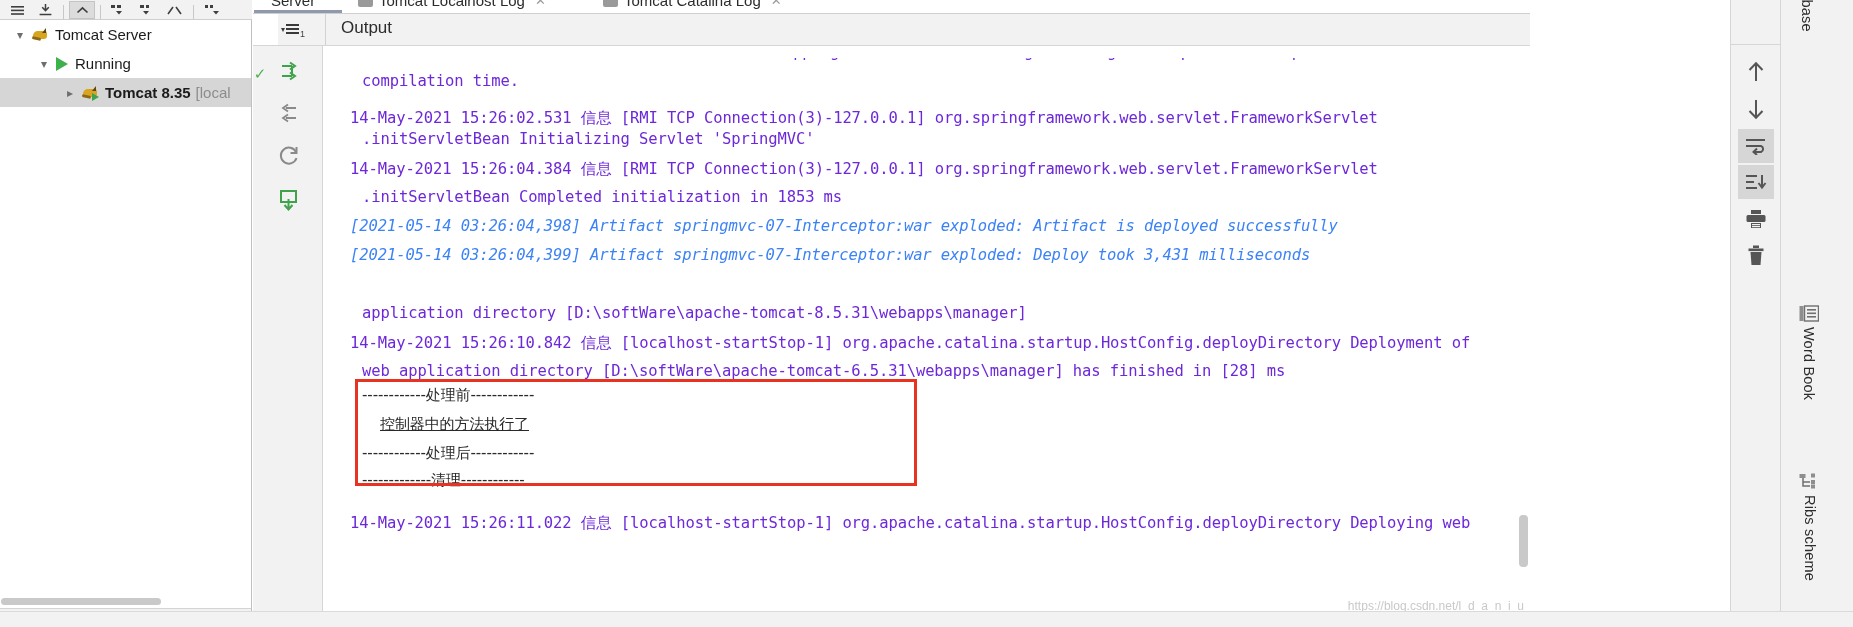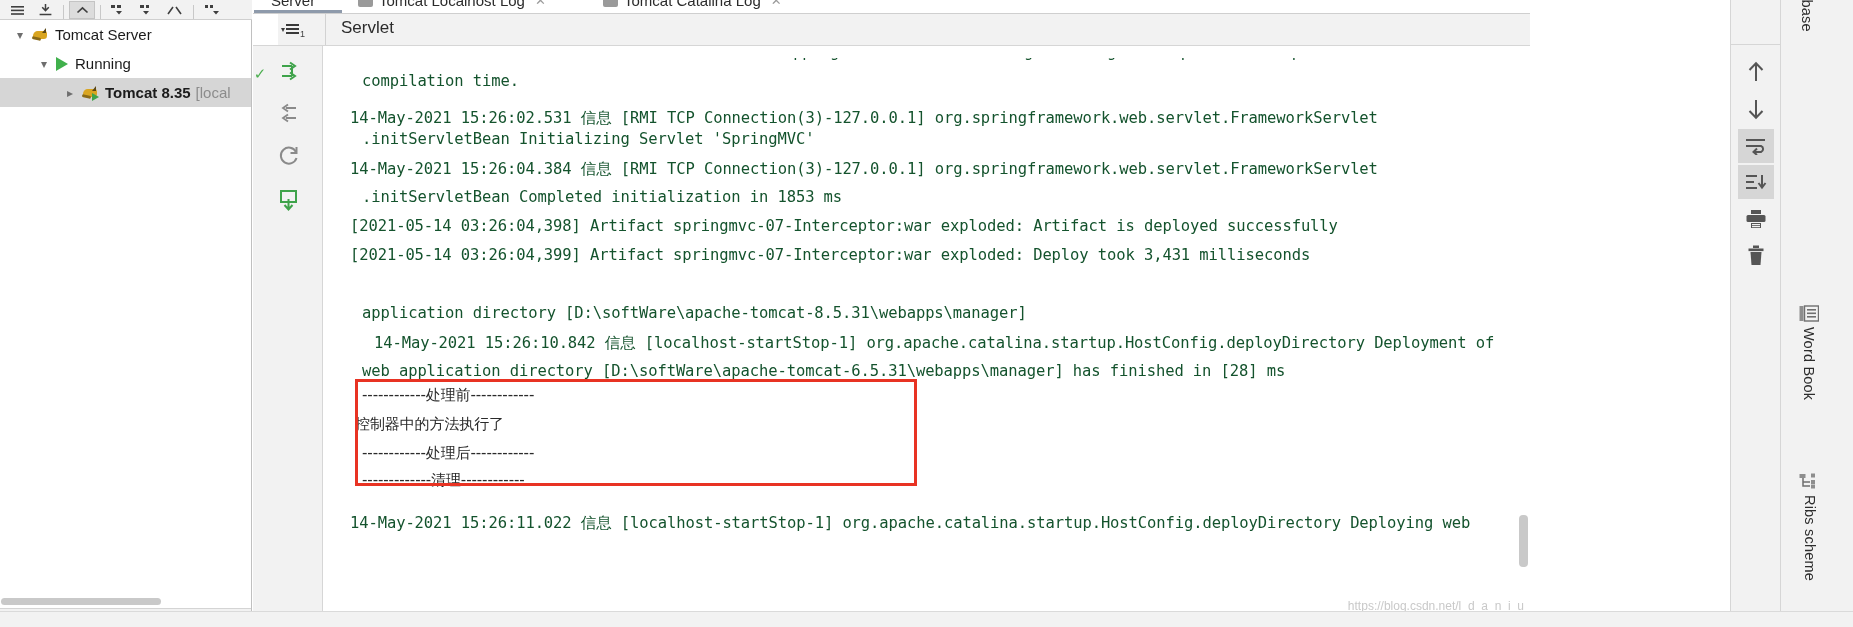--- a/index.html
+++ b/index.html
@@ -242,22 +242,22 @@
     overflow: hidden;
   }
   .line {
     position: absolute;
     left: 26px;
     white-space: pre;
     font-family: "DejaVu Sans Mono", "Liberation Mono", monospace;
     font-size: 15.5px;
     letter-spacing: -0.1px;
   }
-  .line.red  { color: #14532d; }
-  .line.dark { color: #14532d; }
+  .line.red  { color: #6d28d9; }
+  .line.dark { color: #3b82f6; font-style: italic; }
   .line.cn   { color: #2a2a2a; font-family: "DejaVu Sans", sans-serif; font-size: 15px; font-style: normal;}
   .clip-top {
     position: absolute;
     left: 0; top: 0; width: 1206px; height: 12px;
     background: #ffffff;
   }
   .clip-bottom {
     position: absolute;
     left: 0; bottom: 0; width: 1206px; height: 8px;
     background: #ffffff;
@@ -459,21 +459,21 @@
       <div id="collapse-ctl">
         <span class="carat">▾</span>
         <span class="lines">
             <i></i>
             <i></i>
             <i></i>
           </span>
         <span class="sub">1</span>
       </div>
       <div id="outputbar-sep"></div>
-      <div id="output-title">Servlet</div>
+      <div id="output-title">Output</div>
     </div>
 
     <div id="gutter">
       <div id="green-check">✓</div>
       <div class="gicon" style="top:8px">
         <svg width="22" height="22" viewBox="0 0 22 22">
           <path d="M4 6 H14 M4 16 H14" stroke="#3fa34b" stroke-width="2" fill="none"></path>
           <path d="M12 2.5 L17 6 L12 9.5" stroke="#3fa34b" stroke-width="2" fill="none"></path>
           <path d="M12 12.5 L17 16 L12 19.5" stroke="#3fa34b" stroke-width="2" fill="none"></path>
           <path d="M14 6 L14 16" stroke="#3fa34b" stroke-width="2" fill="none"></path>
@@ -503,24 +503,24 @@
     <div id="console">
       <div class="line red" style="top:-3px;">were scanned but no TLDs were found in them. Skipping unneeded JARs during scanning can improve startup time and JSP</div>
       <div class="line red" style="top:26px; left:38px;">compilation time.</div>
       <div class="line red" style="top:62px;">14-May-2021 15:26:02.531 信息 [RMI TCP Connection(3)-127.0.0.1] org.springframework.web.servlet.FrameworkServlet</div>
       <div class="line red" style="top:84px; left:38px;">.initServletBean Initializing Servlet 'SpringMVC'</div>
       <div class="line red" style="top:113px;">14-May-2021 15:26:04.384 信息 [RMI TCP Connection(3)-127.0.0.1] org.springframework.web.servlet.FrameworkServlet</div>
       <div class="line red" style="top:142px; left:38px;">.initServletBean Completed initialization in 1853 ms</div>
       <div class="line dark" style="top:171px;">[2021-05-14 03:26:04,398] Artifact springmvc-07-Interceptor:war exploded: Artifact is deployed successfully</div>
       <div class="line dark" style="top:200px;">[2021-05-14 03:26:04,399] Artifact springmvc-07-Interceptor:war exploded: Deploy took 3,431 milliseconds</div>
       <div class="line red" style="top:258px; left:38px;">application directory [D:\softWare\apache-tomcat-8.5.31\webapps\manager]</div>
-      <div class="line red" style="top:287px;margin-left:24px;">14-May-2021 15:26:10.842 信息 [localhost-startStop-1] org.apache.catalina.startup.HostConfig.deployDirectory Deployment of</div>
+      <div class="line red" style="top:287px;">14-May-2021 15:26:10.842 信息 [localhost-startStop-1] org.apache.catalina.startup.HostConfig.deployDirectory Deployment of</div>
       <div class="line red" style="top:316px; left:38px;">web application directory [D:\softWare\apache-tomcat-6.5.31\webapps\manager] has finished in [28] ms</div>
       <div class="line cn" style="top:340px; left:38px;">------------处理前------------</div>
-      <div class="line cn" style="top:369px; left:31px;">控制器中的方法执行了</div>
+      <div class="line cn" style="top:369px; left:56px;text-decoration:underline;">控制器中的方法执行了</div>
       <div class="line cn" style="top:398px; left:38px;">------------处理后------------</div>
       <div class="line cn" style="top:425px; left:38px;">-------------清理------------</div>
       <div class="line red" style="top:467px;">14-May-2021 15:26:11.022 信息 [localhost-startStop-1] org.apache.catalina.startup.HostConfig.deployDirectory Deploying web</div>
 
       <div class="clip-top"></div>
       <div class="clip-bottom"></div>
       <div id="redbox"></div>
       <div id="vscroll-thumb"></div>
       <div id="watermark">https://blog.csdn.net/l_d_a_n_i_u</div>
     </div>

